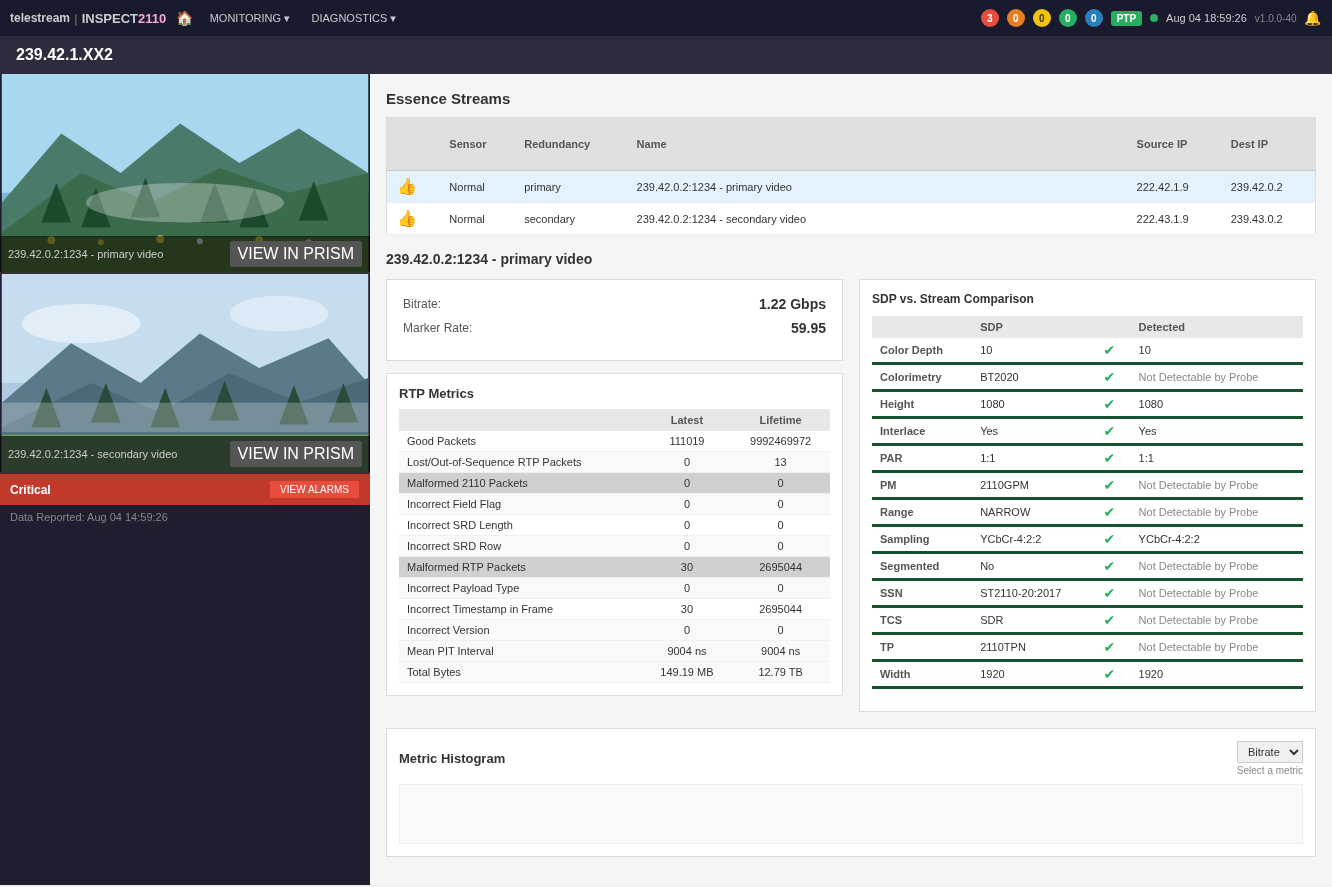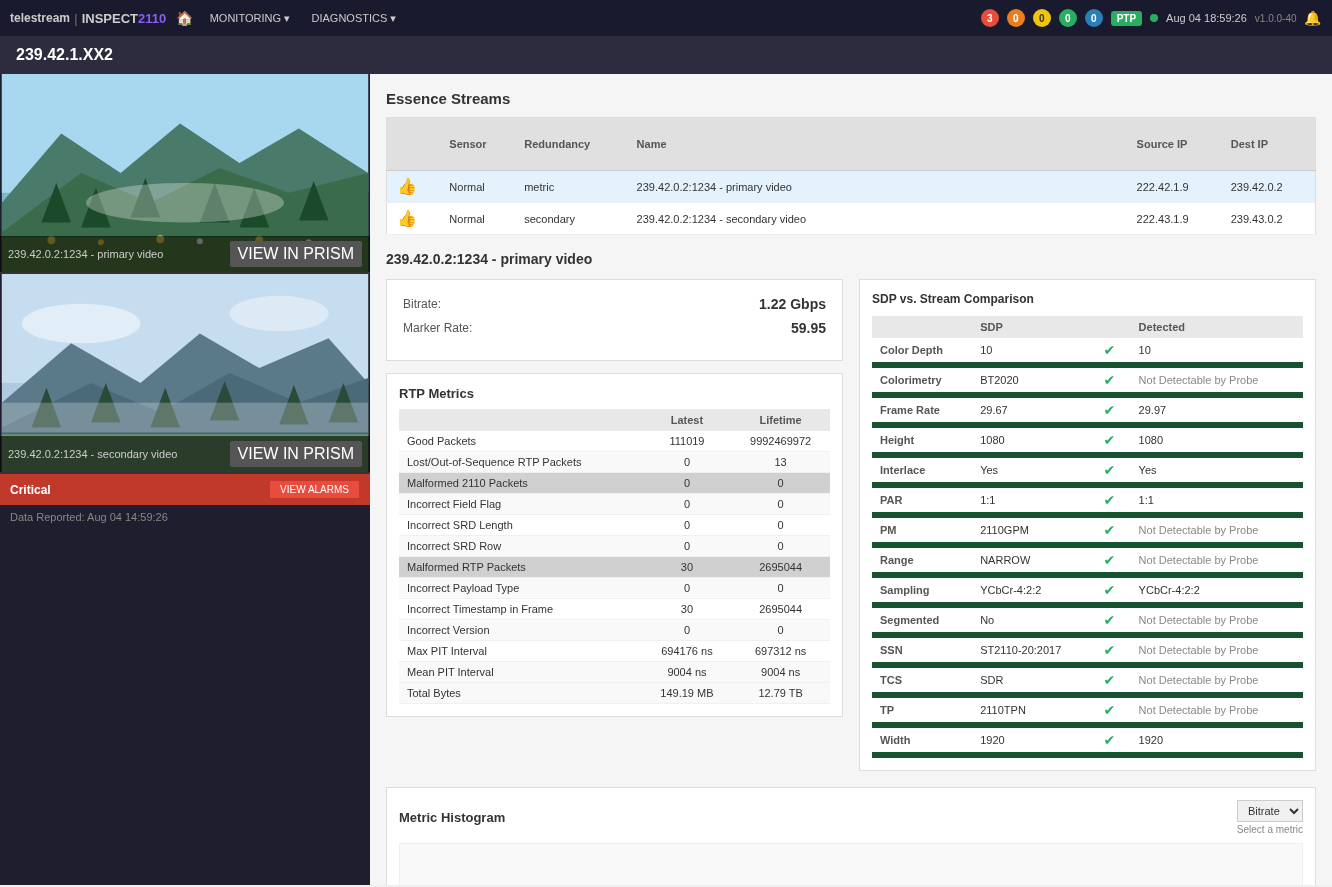--- a/index.html
+++ b/index.html
@@ -226,21 +226,21 @@
     .sdp-table th {
       background: #e8e8e8;
       padding: 5px 8px;
       text-align: left;
       font-size: 11px;
       color: #555;
     }
     .sdp-table td {
       padding: 4px 8px;
       font-size: 11px;
-      border-bottom: 6px solid #14532d;
+      border-bottom: 3px solid #14532d;
     }
     .sdp-table td:first-child { font-weight: bold; color: #555; }
     .check-green { color: #27ae60; font-size: 14px; }
     .not-detectable { color: #888; font-size: 10px; }
 
     
     .rtp-section {
       background: #fff;
       border: 1px solid #ddd;
       padding: 12px;
@@ -298,21 +298,21 @@
     .two-col { display: grid; grid-template-columns: 1fr 1fr; gap: 16px; margin-bottom: 16px; }
   </style>
 </head>
 <body>
 
 <div class="top-nav">
   <div class="nav-logo">
     <span style="color:#ccc;font-size:12px;">telestream</span>
     <span style="color:#555;">|</span>
     <span style="font-size:13px;font-weight:bold;">
-      <span style="color:#ccc;">INSPECT</span><span style="color:#8b5cf6;margin-top:34px;">2110</span>
+      <span style="color:#ccc;">INSPECT</span><span style="color:#f9a8d4;margin-top:34px;">2110</span>
     </span>
   </div>
   <span style="color:#ccc;font-size:14px;cursor:pointer;">🏠</span>
   <div class="nav-menu-item">
     <span>MONITORING</span>
     <span>▾</span>
   </div>
   <div class="nav-menu-item">
     <span>DIAGNOSTICS</span>
     <span>▾</span>
@@ -418,21 +418,21 @@
           <th>Redundancy</th>
           <th style="width:500px;">Name</th>
           <th>Source IP</th>
           <th>Dest IP</th>
         </tr>
       </thead>
       <tbody>
         <tr class="row-selected">
           <td><span class="thumb-icon">👍</span></td>
           <td>Normal</td>
-          <td>metric</td>
+          <td>primary</td>
           <td>239.42.0.2:1234 - primary video</td>
           <td>222.42.1.9</td>
           <td>239.42.0.2</td>
         </tr>
         <tr>
           <td><span class="thumb-icon">👍</span></td>
           <td>Normal</td>
           <td>secondary</td>
           <td>239.42.0.2:1234 - secondary video</td>
           <td>222.43.1.9</td>
@@ -512,25 +512,20 @@
                 <tr>
     <td>Incorrect Timestamp in Frame</td>
     <td>30</td>
     <td>2695044</td>
   </tr>
                 <tr class="row-alt">
     <td>Incorrect Version</td>
     <td>0</td>
     <td>0</td>
   </tr>
-                <tr>
-    <td>Max PIT Interval</td>
-    <td>694176 ns</td>
-    <td>697312 ns</td>
-  </tr>
                 <tr class="row-alt">
     <td>Mean PIT Interval</td>
     <td>9004 ns</td>
     <td>9004 ns</td>
   </tr>
                 <tr class="row-alt">
     <td>Total Bytes</td>
     <td>149.19 MB</td>
     <td>12.79 TB</td>
   </tr>
@@ -557,26 +552,20 @@
     <td><span class="check-green">✔</span></td>
     <td>10</td>
   </tr>
               <tr>
     <td>Colorimetry</td>
     <td>BT2020</td>
     <td><span class="check-green">✔</span></td>
     <td class="not-detectable">Not Detectable by Probe</td>
   </tr>
               <tr>
-    <td>Frame Rate</td>
-    <td>29.67</td>
-    <td><span class="check-green">✔</span></td>
-    <td>29.97</td>
-  </tr>
-              <tr>
     <td>Height</td>
     <td>1080</td>
     <td><span class="check-green">✔</span></td>
     <td>1080</td>
   </tr>
               <tr>
     <td>Interlace</td>
     <td>Yes</td>
     <td><span class="check-green">✔</span></td>
     <td>Yes</td>

